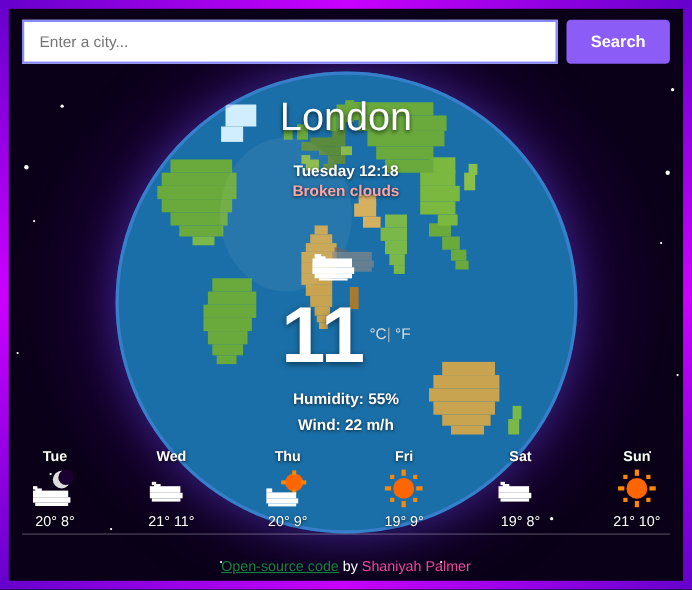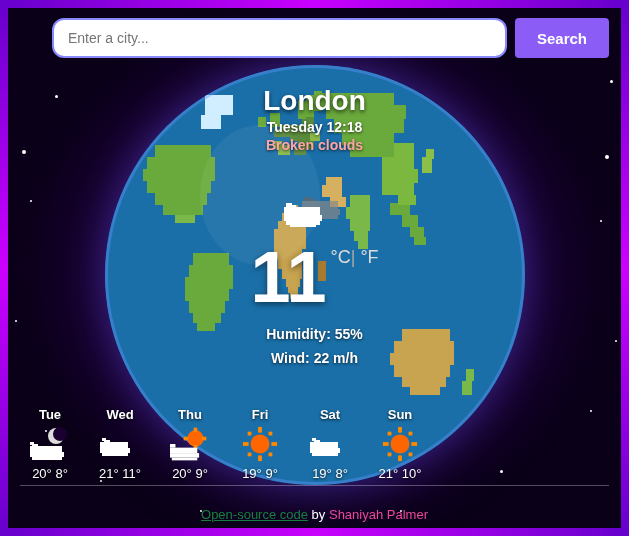--- a/index.html
+++ b/index.html
@@ -61,26 +61,25 @@
       right: 20px;
       display: flex;
       gap: 8px;
       z-index: 10;
     }
 
     .search-input {
       flex: 1;
       padding: 10px 14px;
       border: 2px solid #8888ff;
-      border-radius: 12px;
+      border-radius: 0;
       background: white;
       font-size: 14px;
       color: #333;
       outline: none;
-      margin-left: 32px;
     }
 
     .search-button {
       padding: 10px 22px;
       background: #8b5cf6;
       color: white;
       border: none;
       border-radius: 4px;
       font-size: 15px;
       font-weight: bold;
@@ -125,24 +124,24 @@
       top: 20px;
       left: 0;
       right: 0;
       text-align: center;
       color: white;
       z-index: 5;
       pointer-events: none;
     }
 
     .city-name {
-      font-size: 28px;
-      font-weight: bold;
+      font-size: 36px;
+      font-weight: normal;
       text-shadow: 0 2px 4px rgba(0,0,0,0.7);
-      margin-bottom: 2px;
+      margin-bottom: 20px;
     }
 
     .date-time {
       font-size: 14px;
       font-weight: bold;
       text-shadow: 0 1px 3px rgba(0,0,0,0.7);
       margin-bottom: 2px;
     }
 
     .condition {
@@ -174,22 +173,22 @@
     }
 
     .temp-main {
       font-size: 72px;
       font-weight: bold;
       line-height: 1;
       text-shadow: 0 2px 6px rgba(0,0,0,0.5);
     }
 
     .temp-units {
-      font-size: 18px;
-      margin-top: 6px;
+      font-size: 14px;
+      margin-top: 26px;
       margin-left: 4px;
       color: #ddd;
     }
 
     .temp-units span {
       cursor: pointer;
     }
     .temp-units .sep {
       color: #aaa;
     }
@@ -201,21 +200,21 @@
       line-height: 1.7;
     }
 
     
     .forecast-bar {
       position: absolute;
       bottom: 55px;
       left: 0;
       right: 0;
       display: flex;
-      justify-content: flex-start;
+      justify-content: space-between;
       padding: 0 15px;
       z-index: 10;
     }
 
     .forecast-day {
       display: flex;
       flex-direction: column;
       align-items: center;
       color: white;
       text-shadow: 0 1px 3px rgba(0,0,0,0.8);

